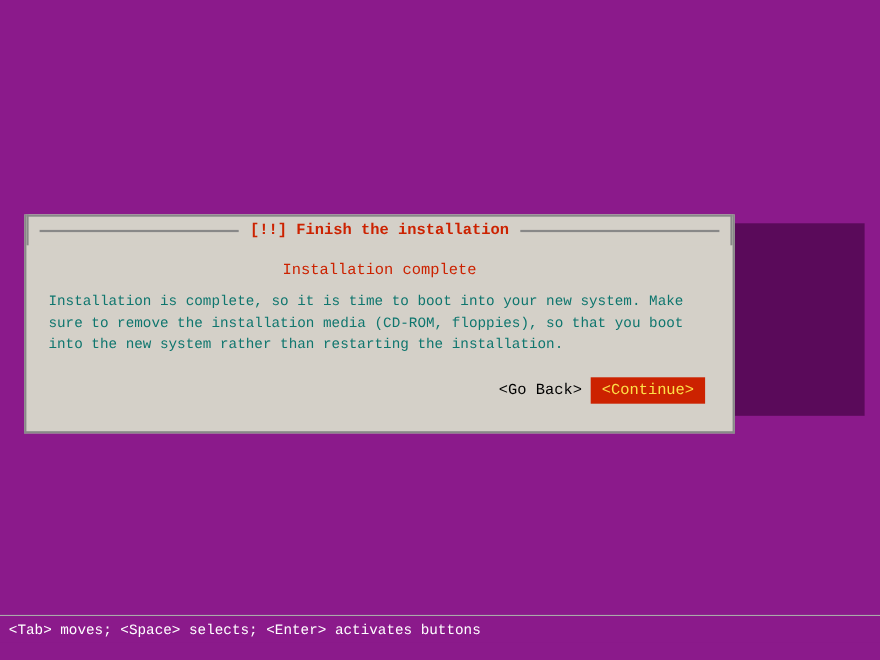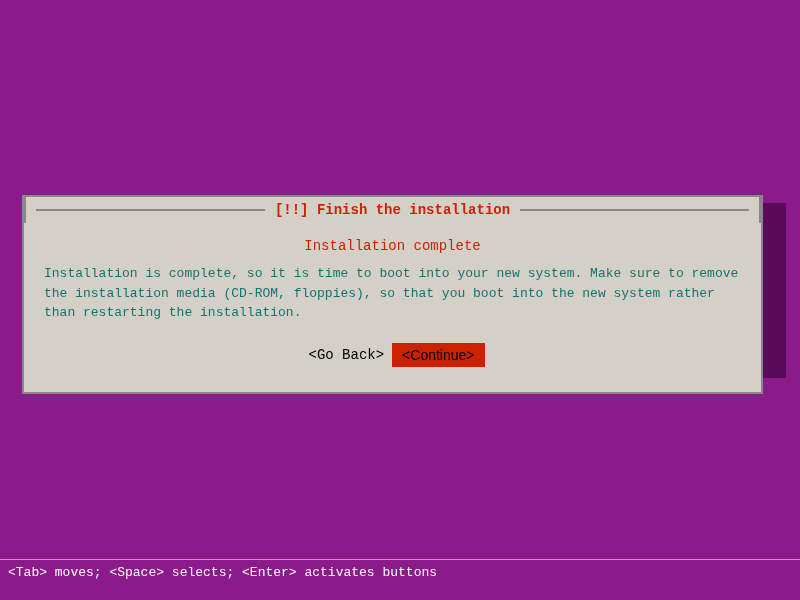--- a/index.html
+++ b/index.html
@@ -36,21 +36,21 @@
       position: absolute;
       top: 8px;
       left: 8px;
       width: 756px;
       height: 175px;
       background-color: #5a0a5a;
     }
 
     .dialog {
       position: relative;
-      width: 741px;
+      width: 646px;
       background-color: #d4d0c8;
       border: 2px solid #888;
       border-top: none;
     }
 
     .dialog-titlebar {
       display: flex;
       align-items: center;
       justify-content: center;
       background-color: #d4d0c8;
@@ -91,40 +91,40 @@
     .installation-text {
       color: #0f766e;
       font-family: 'Courier New', Courier, monospace;
       font-size: 13px;
       line-height: 1.5;
       margin-bottom: 15px;
     }
 
     .dialog-buttons {
       display: flex;
-      justify-content: center;
+      justify-content: flex-end;
       align-items: center;
       padding: 5px 5px 10px 5px;
     }
 
     .btn-back {
       background-color: #d4d0c8;
       color: #000;
       border: none;
       font-family: 'Courier New', Courier, monospace;
       font-size: 14px;
       padding: 4px 8px;
       cursor: pointer;
     }
 
     .btn-continue {
       background-color: #cc2200;
-      color: #000000;
+      color: #fde047;
       border: none;
-      font-family: Liberation Sans, sans-serif;
+      font-family: Liberation Mono, monospace;
       font-size: 14px;
       padding: 4px 10px;
       cursor: pointer;
     }
 
     .status-bar {
       position: absolute;
       bottom: 16px;
       left: 0;
       width: 800px;

